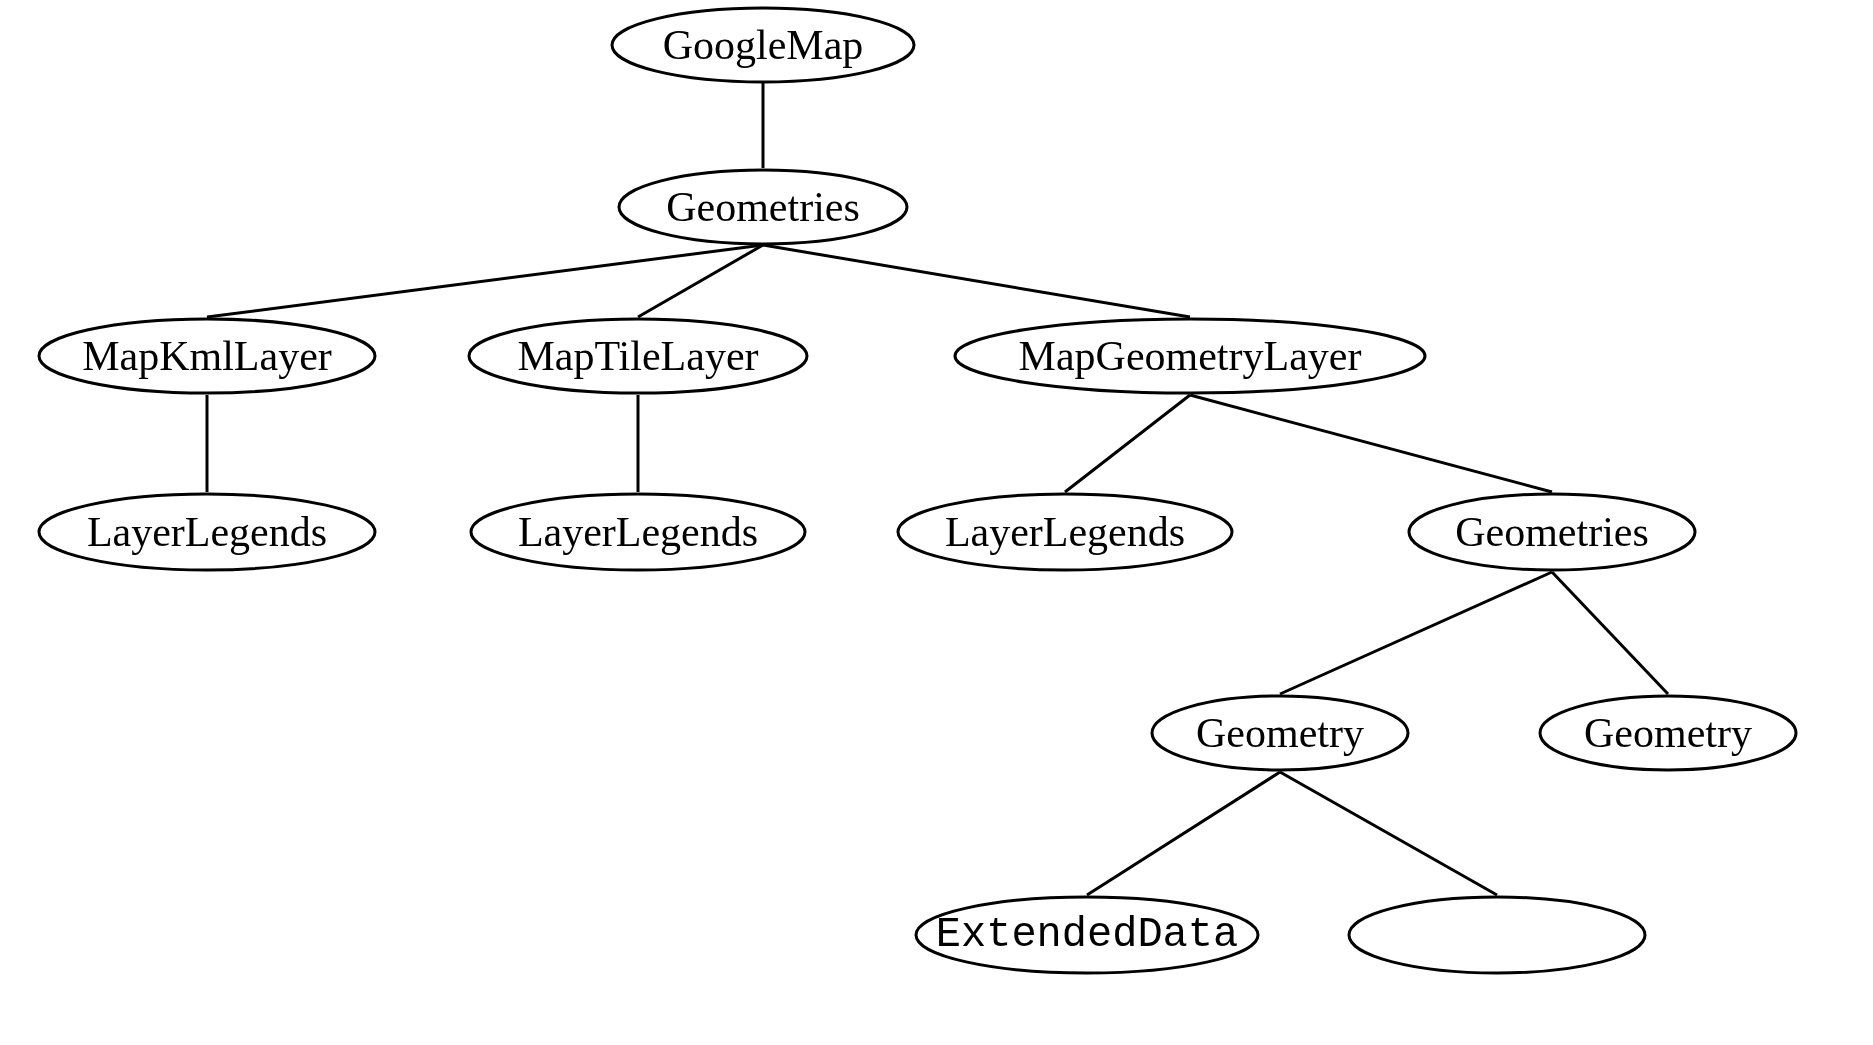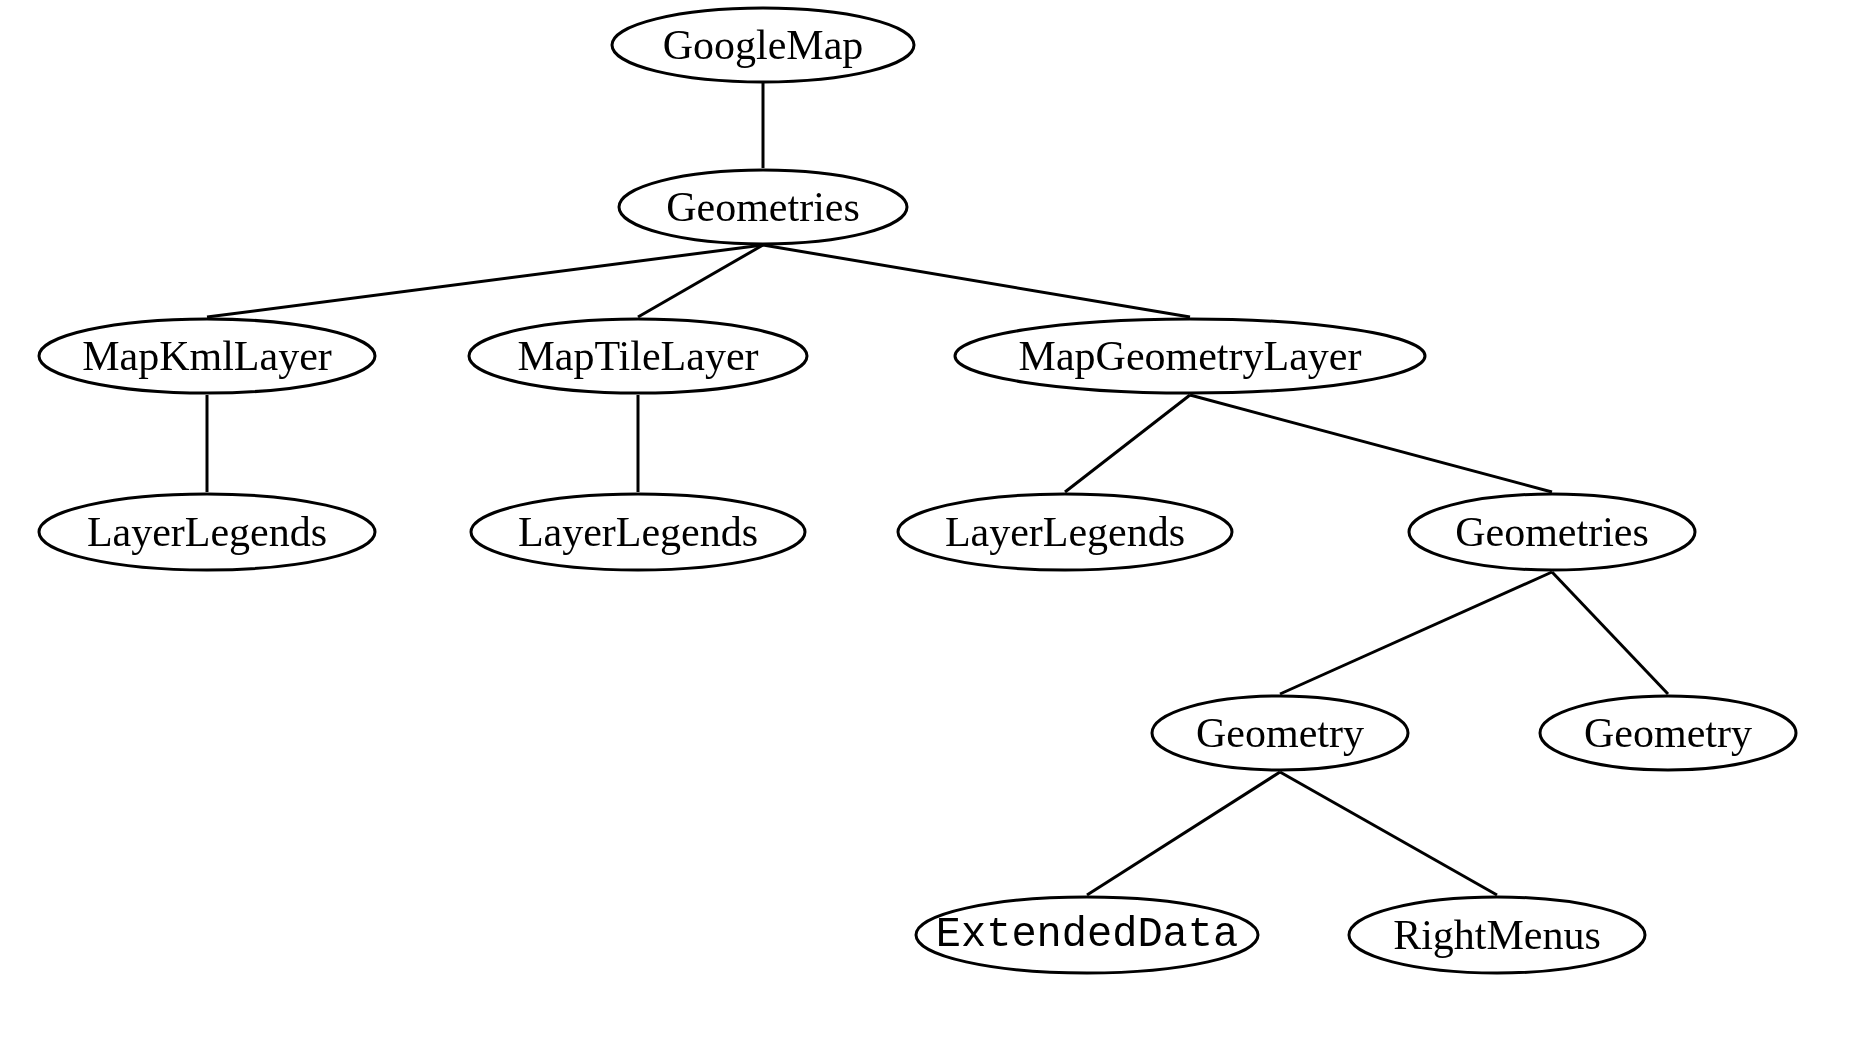--- a/index.html
+++ b/index.html
@@ -152,14 +152,13 @@
   <svg class="ellipse" viewBox="0 0 346 80">
       <ellipse cx="173" cy="40" rx="171" ry="38" fill="white" stroke="#000" stroke-width="3"></ellipse>
     </svg>
   <span class="label">ExtendedData</span>
 </div>
 
 <div class="node" style="left:1347px; top:895px; width:300px; height:80px;">
   <svg class="ellipse" viewBox="0 0 300 80">
       <ellipse cx="150" cy="40" rx="148" ry="38" fill="white" stroke="#000" stroke-width="3"></ellipse>
     </svg>
-  <span class="label">RightMenus</span>
 </div>
 
 </body></html>

